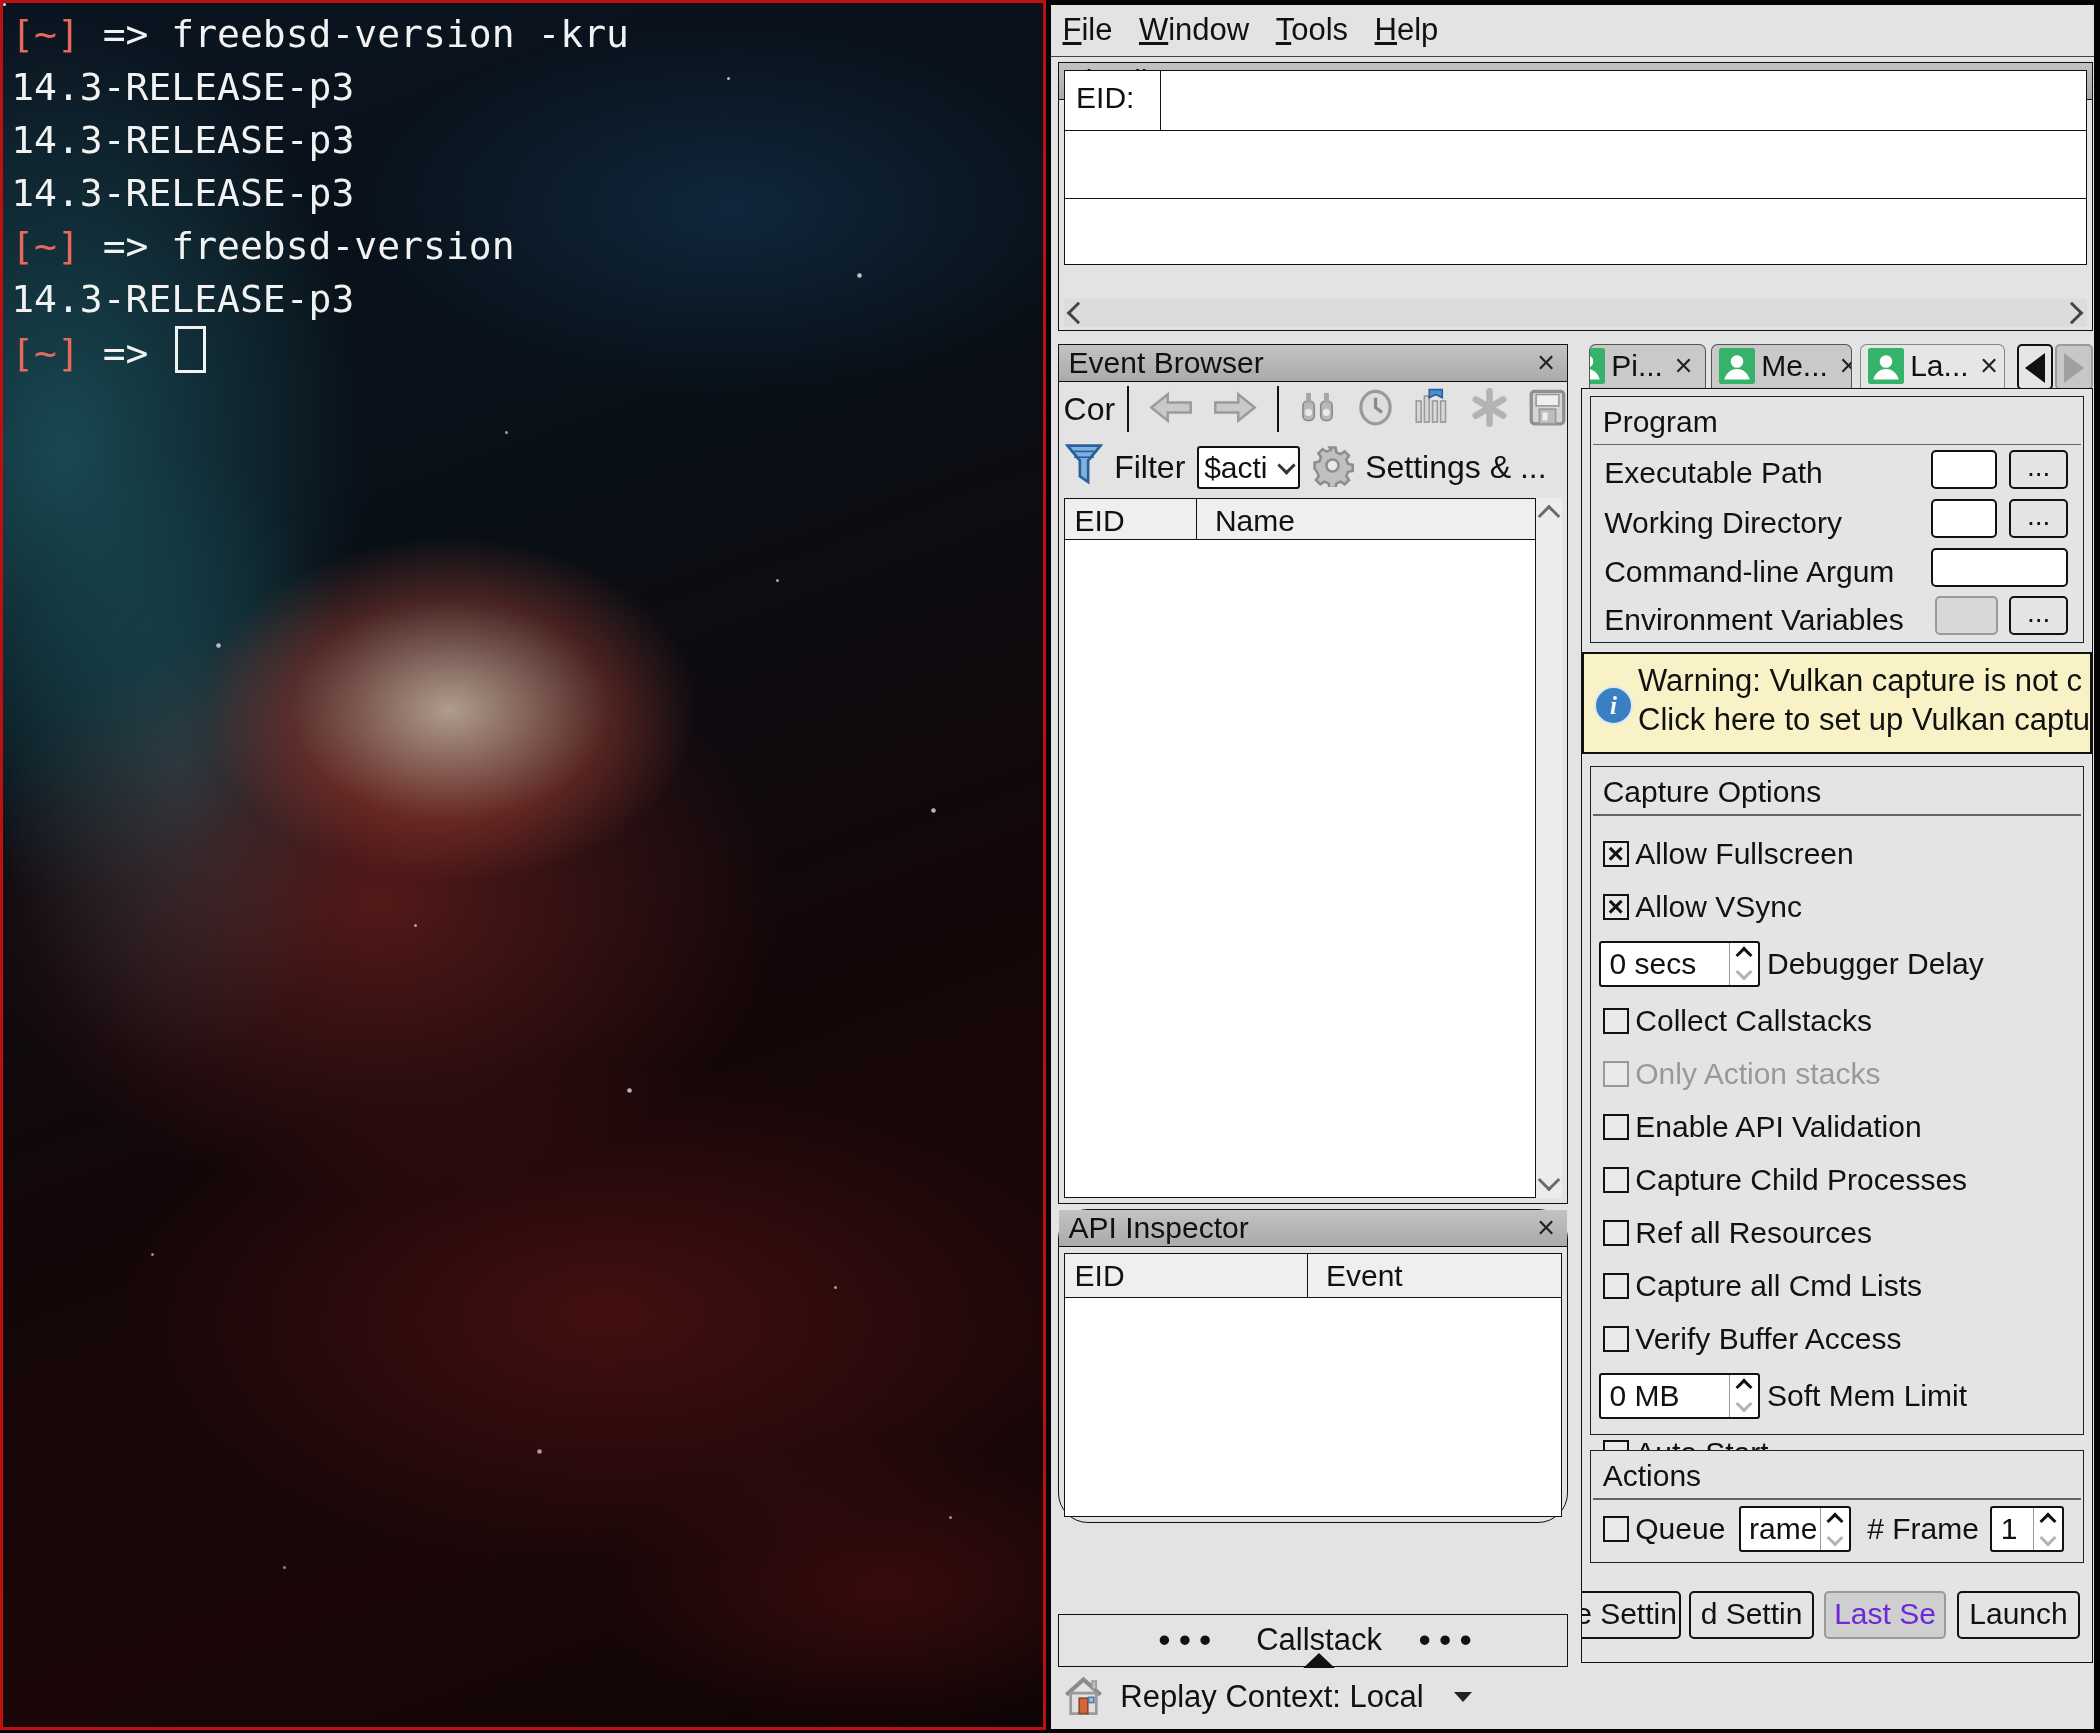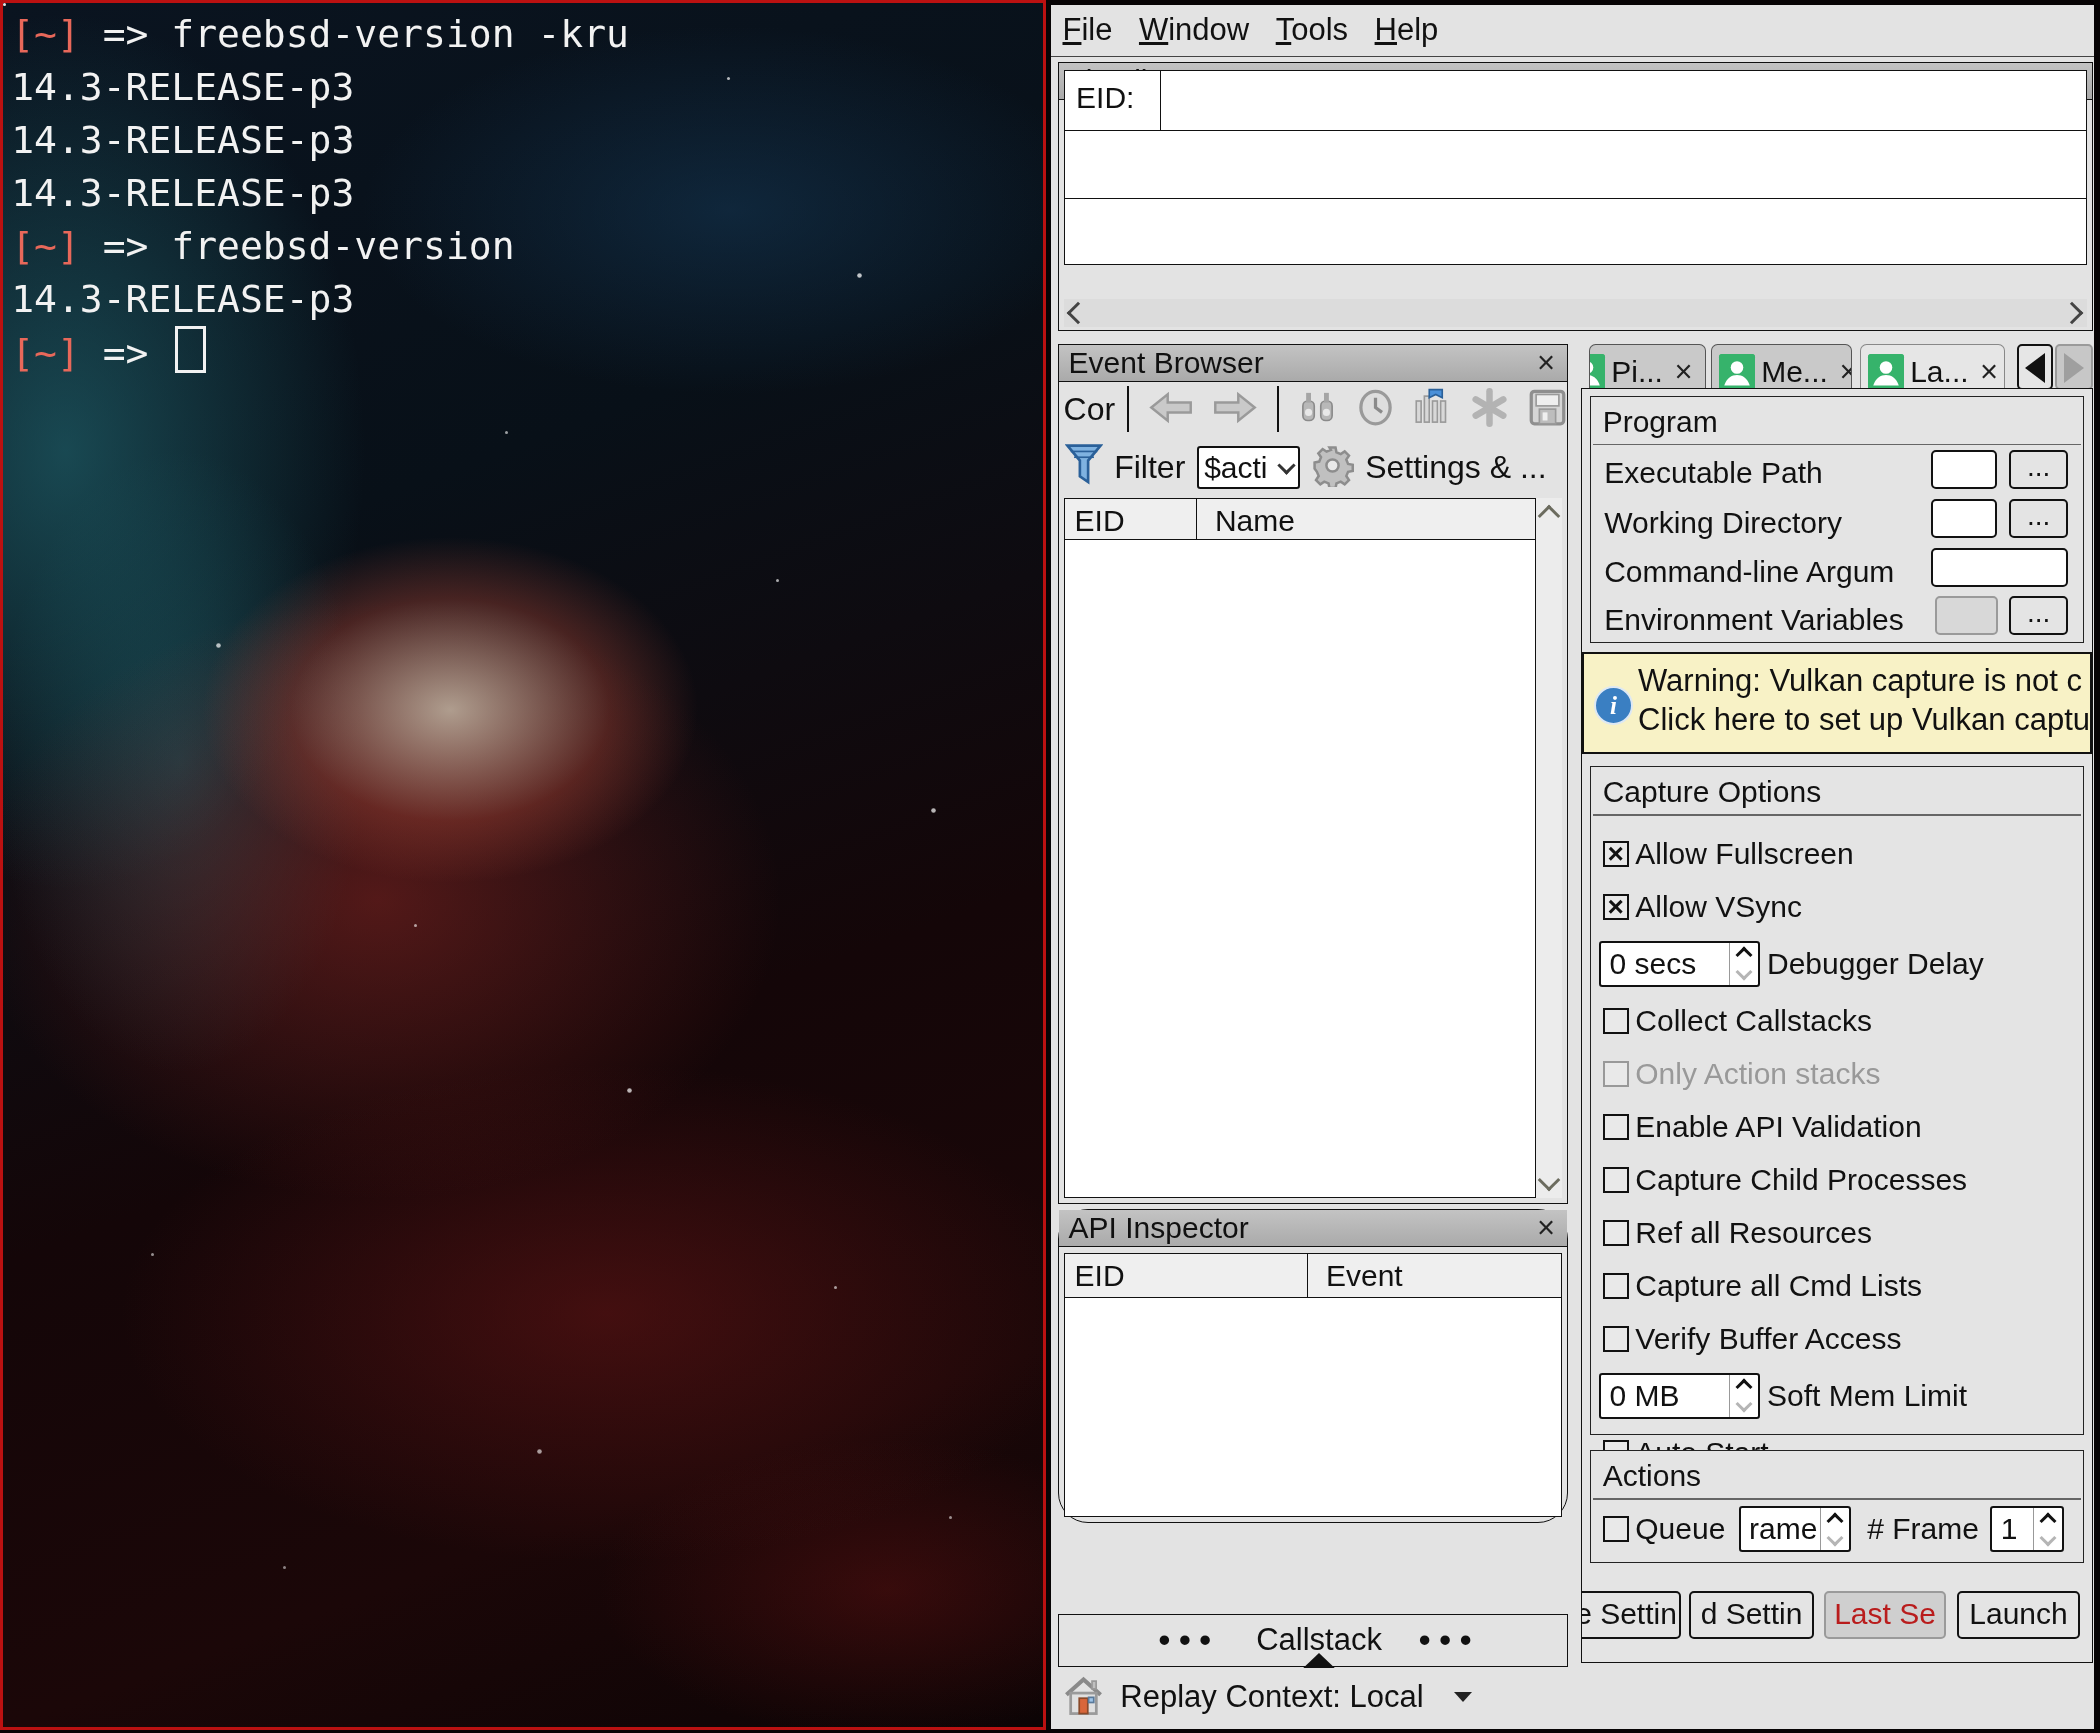--- a/index.html
+++ b/index.html
@@ -67,21 +67,21 @@
   .cs-label{font-size:31px;display:inline-block;vertical-align:middle;}
   .tri-up{width:0;height:0;border-left:21.4px solid transparent;border-right:21.4px solid transparent;
     border-bottom:20px solid #111;margin:0 auto;}
   
   .statusbar{position:absolute;left:0;bottom:0;width:100%;height:61px;background:#e3e3e3;font-size:31px;}
   .sb-arrow{display:inline-block;width:0;height:0;border-left:9px solid transparent;border-right:9px solid transparent;
     border-top:10.7px solid #222;vertical-align:middle;margin-left:21.4px;}
   
   .tabbar{position:absolute;height:48px;}
   .tab{position:absolute;top:0;height:44px;box-sizing:border-box;border:1.6px solid #555;border-bottom:none;
-    border-radius:6.6px 6.6px 0 0;background:#c9c9c9;font-size:30px;line-height:53px;overflow:hidden;white-space:nowrap;}
+    border-radius:6.6px 6.6px 0 0;background:#c9c9c9;font-size:30px;line-height:41px;overflow:hidden;white-space:nowrap;}
   .tab.active{background:#e6e6e6;border-color:#888;height:48px;}
   .tab .ticon{display:inline-block;width:36px;height:36px;background:#36b36b;border-radius:3.3px;
     vertical-align:-8.2px;margin:0 6.6px 0 6.6px;position:relative;overflow:hidden;}
   .tab .ticon.clipped{margin-left:-21.4px;}
   .ticon svg{position:absolute;left:0;top:0;}
   .tab .tclose{font-size:31px;margin-left:11.5px;color:#222;}
   .tab-arrow-btn{position:absolute;top:0;height:46px;box-sizing:border-box;border:2.5px solid #111;background:#e6e6e6;
     border-radius:5px;text-align:center;}
   .tab-arrow-btn.disabled{background:#c7c7c7;border-color:#9a9a9a;}
   .tri-left{display:inline-block;width:0;height:0;border-top:15px solid transparent;border-bottom:15px solid transparent;
@@ -112,21 +112,21 @@
   .spinbox{display:inline-flex;background:#fff;border:2.5px solid #111;border-radius:3.3px;height:46px;box-sizing:border-box;
     align-items:center;position:relative;flex:0 0 auto;}
   .spinbox .val{font-size:30px;padding-left:8.2px;overflow:hidden;white-space:nowrap;flex:1;}
   .spin-btns{width:28px;height:100%;border-left:1.6px solid #999;display:flex;flex-direction:column;
     align-items:center;justify-content:center;flex:0 0 auto;}
   .spin-btns .chev{width:9px;height:9px;}
   .spin-btns .up{border-color:#111;margin-bottom:5px;}
   .spin-btns .down{border-color:#b5b5b5;}
   .btn{position:absolute;height:48px;box-sizing:border-box;border:2.5px solid #111;border-radius:5px;background:#e4e4e4;
     font-size:30px;text-align:center;line-height:41px;overflow:hidden;white-space:nowrap;}
-  .btn.disabled{background:#cfcfcf;border-color:#9a9a9a;color:#b91c1c;}
+  .btn.disabled{background:#cfcfcf;border-color:#9a9a9a;color:#6d28d9;}
 </style>
 </head>
 <body>
 
 <div class="stage">
 
   <div class="terminal">
     <div class="stars"></div>
     <div class="term-text"><div class="term-line"><span class="prompt">[~]</span><span> =&gt; freebsd-version -kru</span></div><div class="term-line"><span>14.3-RELEASE-p3</span></div><div class="term-line"><span>14.3-RELEASE-p3</span></div><div class="term-line"><span>14.3-RELEASE-p3</span></div><div class="term-line"><span class="prompt">[~]</span><span> =&gt; freebsd-version</span></div><div class="term-line"><span>14.3-RELEASE-p3</span></div><div class="term-line"><span class="prompt">[~]</span><span> =&gt; </span><span class="cursor"></span></div></div>
   </div>

